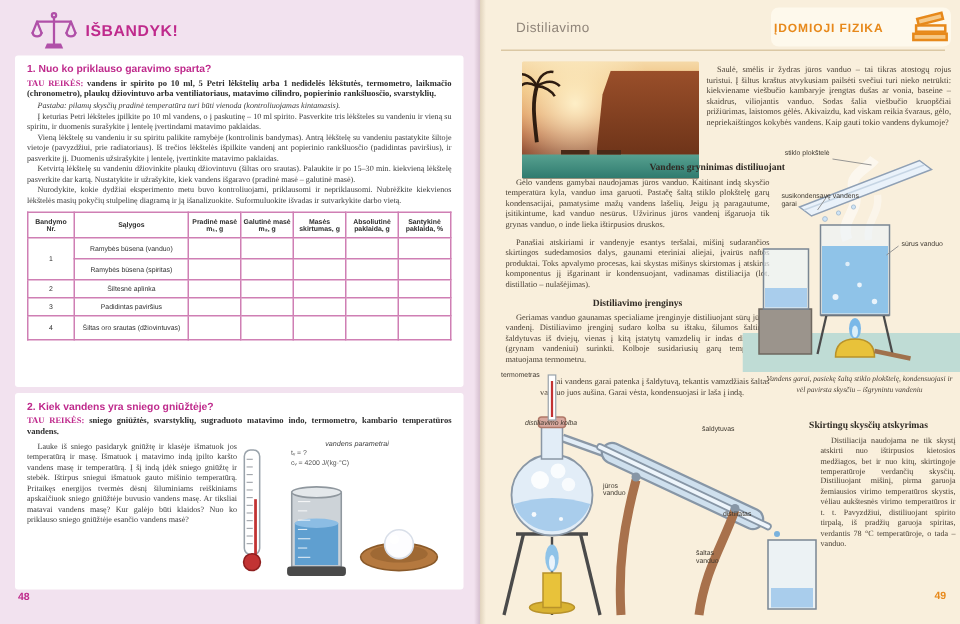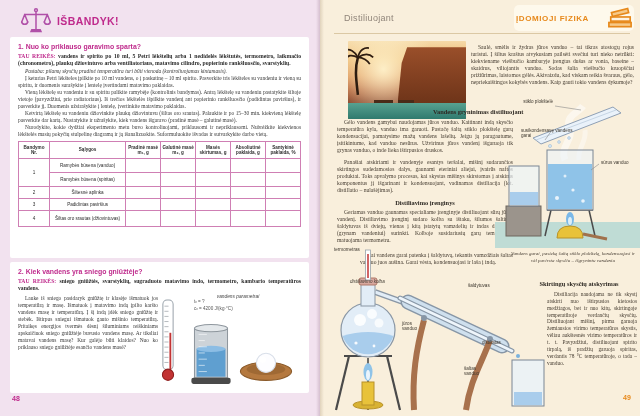--- a/index.html
+++ b/index.html
@@ -217,21 +217,21 @@
           <circle cx="23" cy="9" r="3" fill="#ffffff"></circle>
         </svg>
       </div>
     </div>
 
     <div class="abs pagenum-l" style="left:12px; top:395px;">48</div>
   </div>
 
   <div class="page rp">
 
-    <div class="abs rp-doc-title" style="left:24px; top:13px;">Distiliuojant</div>
+    <div class="abs rp-doc-title" style="left:24px; top:13px;">Distiliavimo</div>
     <div class="badge-pill" style="left:194px; top:5px; width:120px; height:26px;"></div>
     <div class="abs badge-text" style="left:196px; top:14px;">ĮDOMIOJI FIZIKA</div>
     <div class="abs" style="left:286px; top:4px;">
       <svg viewBox="0 0 30 27" width="28" height="25">
         <g stroke="#e7891b" stroke-width="1.8" fill="#f6c988">
           <rect x="3" y="20" width="24" height="4.5"></rect>
           <rect x="5" y="14" width="21" height="4.5" fill="#fdf3e2"></rect>
           <g transform="rotate(-14 15 9)">
               <rect x="6" y="7" width="18" height="4.5"></rect>
             </g>

